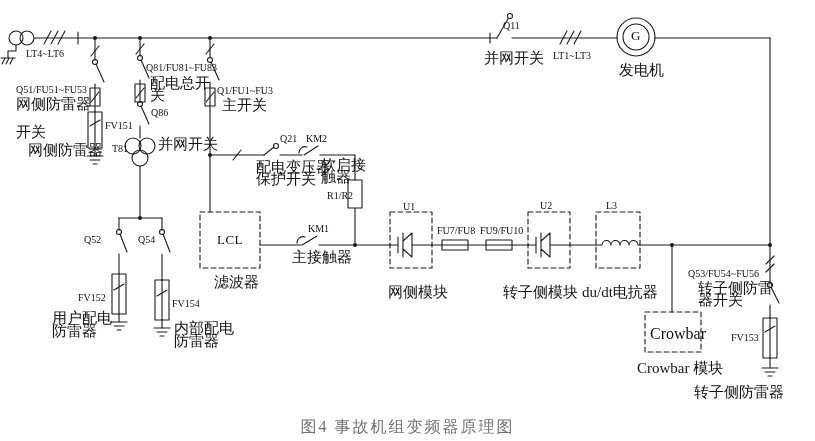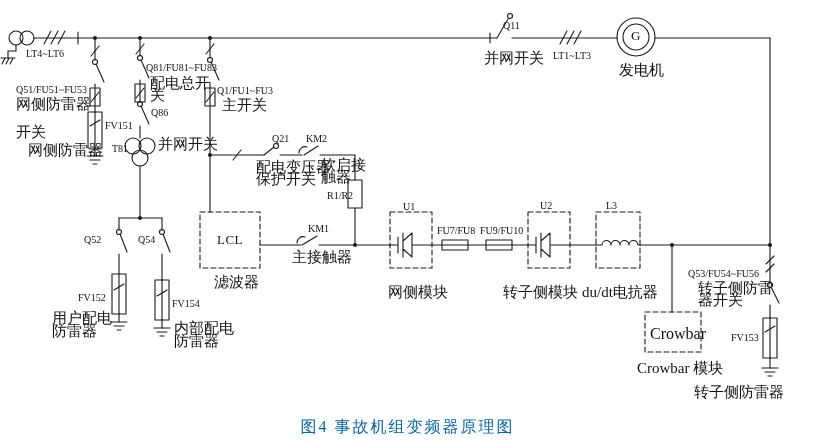--- a/index.html
+++ b/index.html
@@ -4,21 +4,21 @@
 <style>
   * { margin:0; padding:0; box-sizing:border-box; }
   html,body { background:#ffffff; }
   body { font-family:"Liberation Serif","DejaVu Serif",serif; color:#111; }
   .stage { position:relative; width:815px; height:441px; background:#ffffff; overflow:hidden; }
   svg.circuit { position:absolute; left:0; top:0; }
   .lbl { position:absolute; font-size:15px; line-height:1.1; white-space:nowrap; color:#111; }
   .code { font-size:10px; font-family:"Liberation Serif","DejaVu Serif",serif; }
   .boxlbl { font-size:13px; letter-spacing:0.5px; }
   .caption { position:absolute; left:0; right:0; top:417px; text-align:center;
-             font-size:16px; letter-spacing:2px; color:#0369a1; }
+             font-size:16px; letter-spacing:2px; color:#737373; }
 </style>
 </head>
 <body>
 
 <div class="stage">
 
   <svg class="circuit" width="815" height="441" viewBox="0 0 815 441">
     <g stroke="#1a1a1a" stroke-width="1.1" fill="none" stroke-linecap="round" stroke-linejoin="round">
 
       <path d="M34,38 H497 M512,38 H617 M655,38 H770"></path>
@@ -176,21 +176,21 @@
   <div class="lbl code" style="left:146px;top:62px">Q81/FU81~FU83</div>
   <div class="lbl" style="left:150px;top:75px">配电总开</div>
   <div class="lbl" style="left:150px;top:87px">关</div>
   <div class="lbl code" style="left:151px;top:107px">Q86</div>
   <div class="lbl code" style="left:112px;top:143px">T81</div>
   <div class="lbl" style="left:158px;top:136px">并网开关</div>
 
   <div class="lbl code" style="left:217px;top:85px">Q1/FU1~FU3</div>
   <div class="lbl" style="left:222px;top:97px">主开关</div>
 
-  <div class="lbl code" style="left:272px;top:133px">Q21</div>
+  <div class="lbl code" style="left:280px;top:133px">Q21</div>
   <div class="lbl code" style="left:306px;top:133px">KM2</div>
   <div class="lbl" style="left:256px;top:159px">配电变压器</div>
   <div class="lbl" style="left:256px;top:171px">保护开关</div>
   <div class="lbl" style="left:321px;top:157px">软启接</div>
   <div class="lbl" style="left:321px;top:169px">触器</div>
   <div class="lbl code" style="left:327px;top:190px">R1/R2</div>
 
   <div class="lbl boxlbl" style="left:217px;top:233px">LCL</div>
   <div class="lbl" style="left:214px;top:274px">滤波器</div>
   <div class="lbl code" style="left:308px;top:223px">KM1</div>

